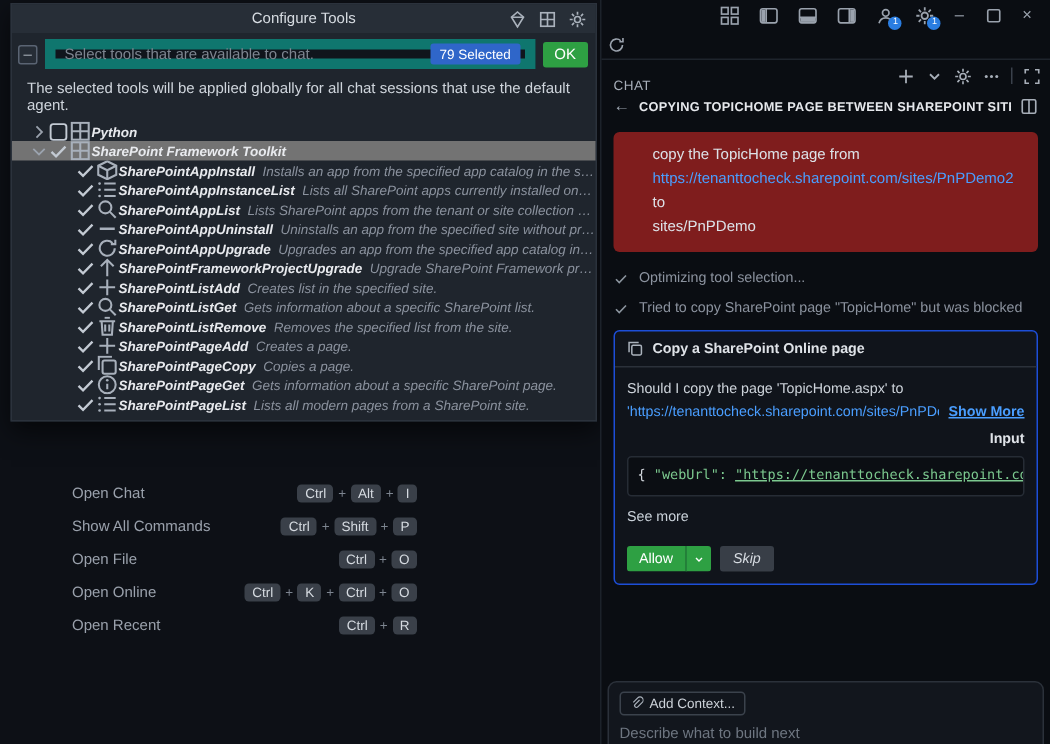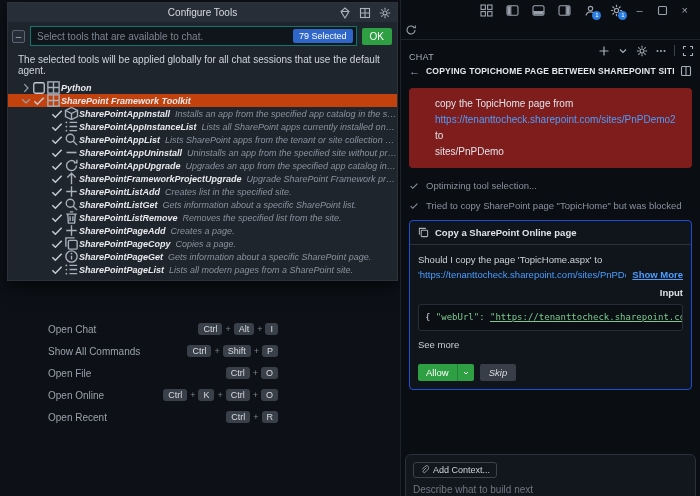--- a/index.html
+++ b/index.html
@@ -11,31 +11,31 @@
   .left { position:absolute; left:0; top:0; width:400px; height:496px; background:#0d1016; }
 
   
   .dialog { position:absolute; left:7px; top:2px; width:391px; background:#1f252d; border:1px solid #2b323c; box-shadow:0 6px 16px rgba(0,0,0,.6); }
   .dlg-titlebar { height:19px; background:#272e37; display:flex; align-items:center; position:relative; }
   .dlg-title { position:absolute; left:0; right:0; text-align:center; font-size:10px; color:#d7dce2; }
   .dlg-title-icons { position:absolute; right:6px; display:flex; gap:8px; color:#aab2bc; }
   .dlg-title-icons .ic { width:12px; height:12px; display:inline-flex; cursor:pointer; }
   .dlg-search-row { display:flex; align-items:center; gap:5px; padding:4px 5px 4px 4px; }
   .tri-check { width:13px; height:13px; border:1px solid #5a6473; border-radius:2px; color:#aab2bc; font-size:10px; line-height:11px; text-align:center; background:#262d36; flex:0 0 auto; cursor:pointer; }
-  .search-box { flex:1; height:20px; background:#10151c; border:1px solid #0f766e; display:flex; align-items:center; padding:0 3px 0 6px; }
+  .search-box { flex:1; height:20px; background:#10151c; border:7px solid #0f766e; display:flex; align-items:center; padding:0 3px 0 6px; }
   .search-box input { flex:1; background:transparent; border:none; outline:none; color:#c9d1d9; font-size:10px; font-family:"Liberation Sans", sans-serif; }
   .search-box input::placeholder { color:#7d8590; }
   .sel-badge { background:#2f66c9; color:#fff; font-size:9px; padding:2px 6px; border-radius:2px; white-space:nowrap; }
   .ok-btn { background:#2ea043; color:#fff; font-size:10px; padding:3px 8px; border:none; border-radius:2px; cursor:pointer; }
   .dlg-desc { font-size:10px; color:#cfd5dc; padding:4px 8px 5px 10px; }
 
   
   .tree { padding-bottom:4px;font-style:italic; }
   .trow { display:flex; align-items:center; height:13px; padding-left:12px; white-space:nowrap; overflow:hidden; cursor:pointer; }
-  .trow.selected { background:#c2410c;align-items:center; }
+  .trow.selected { background:#737373;align-items:center; }
   .trow .twisty { width:12px; flex:0 0 auto; color:#9aa2ad; display:inline-flex; }
   .trow .tcheck { width:14px; flex:0 0 auto; color:#c3cad3; display:inline-flex; }
   .trow .ticon { width:15px; flex:0 0 auto; color:#a8b0bb; display:inline-flex; }
   .trow .tname { font-size:9px; font-weight:bold; color:#e8eaee; margin-right:5px; }
   .trow.group .tname { font-weight:bold; }
   .trow .tdesc { font-size:9px; color:#8b929e; overflow:hidden; text-overflow:ellipsis; }
   .trow.tool { padding-left:30px; }
 
   
   .shortcuts { position:absolute; left:48px; top:318px; width:230px; }

